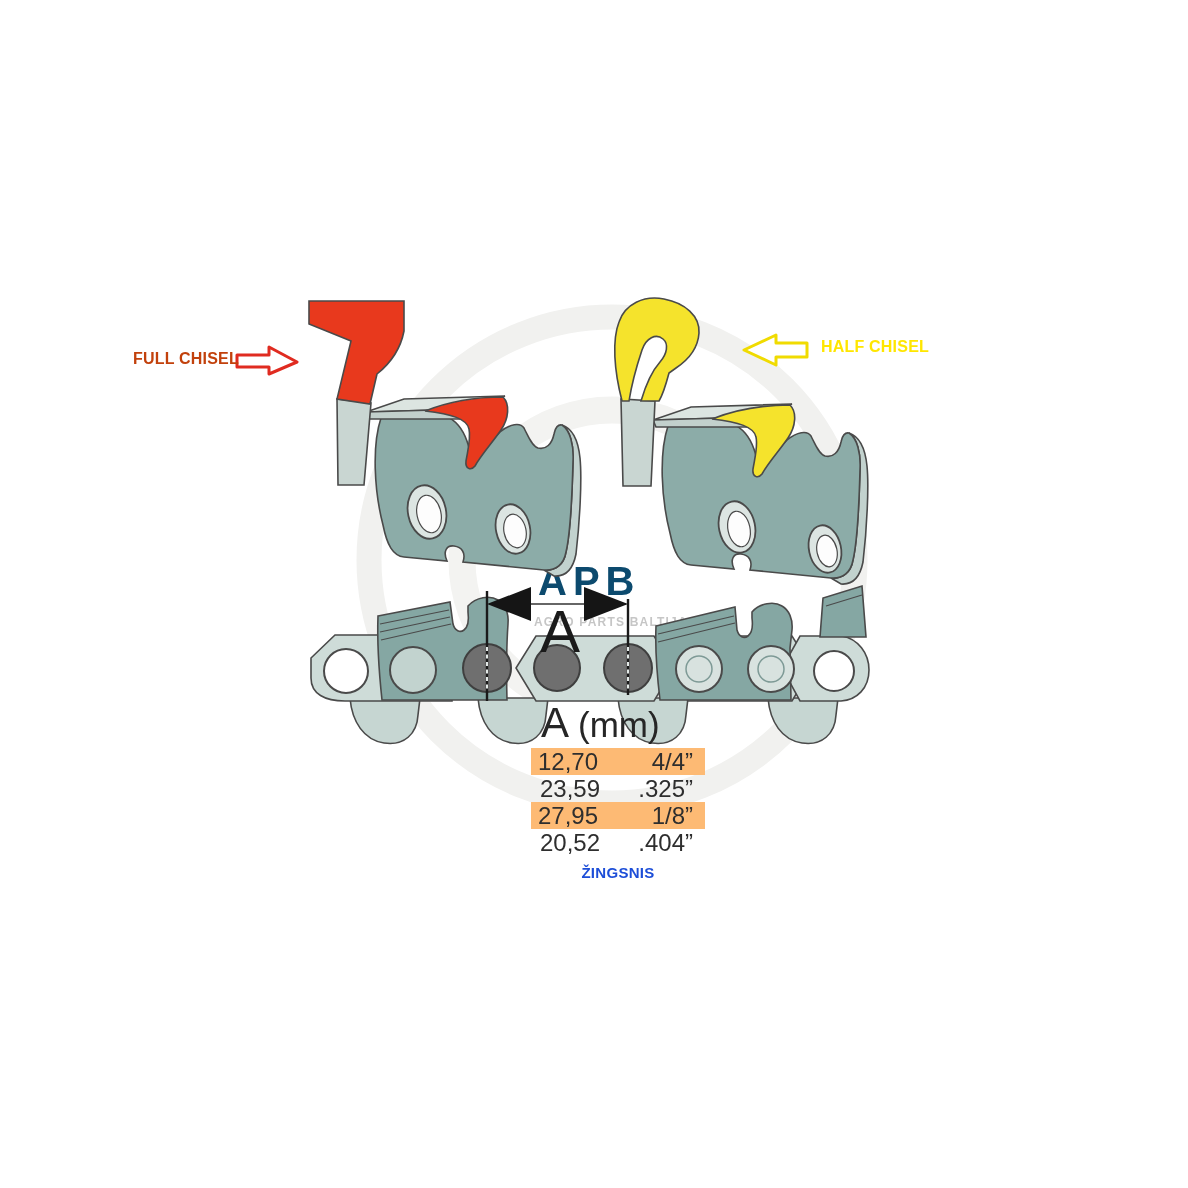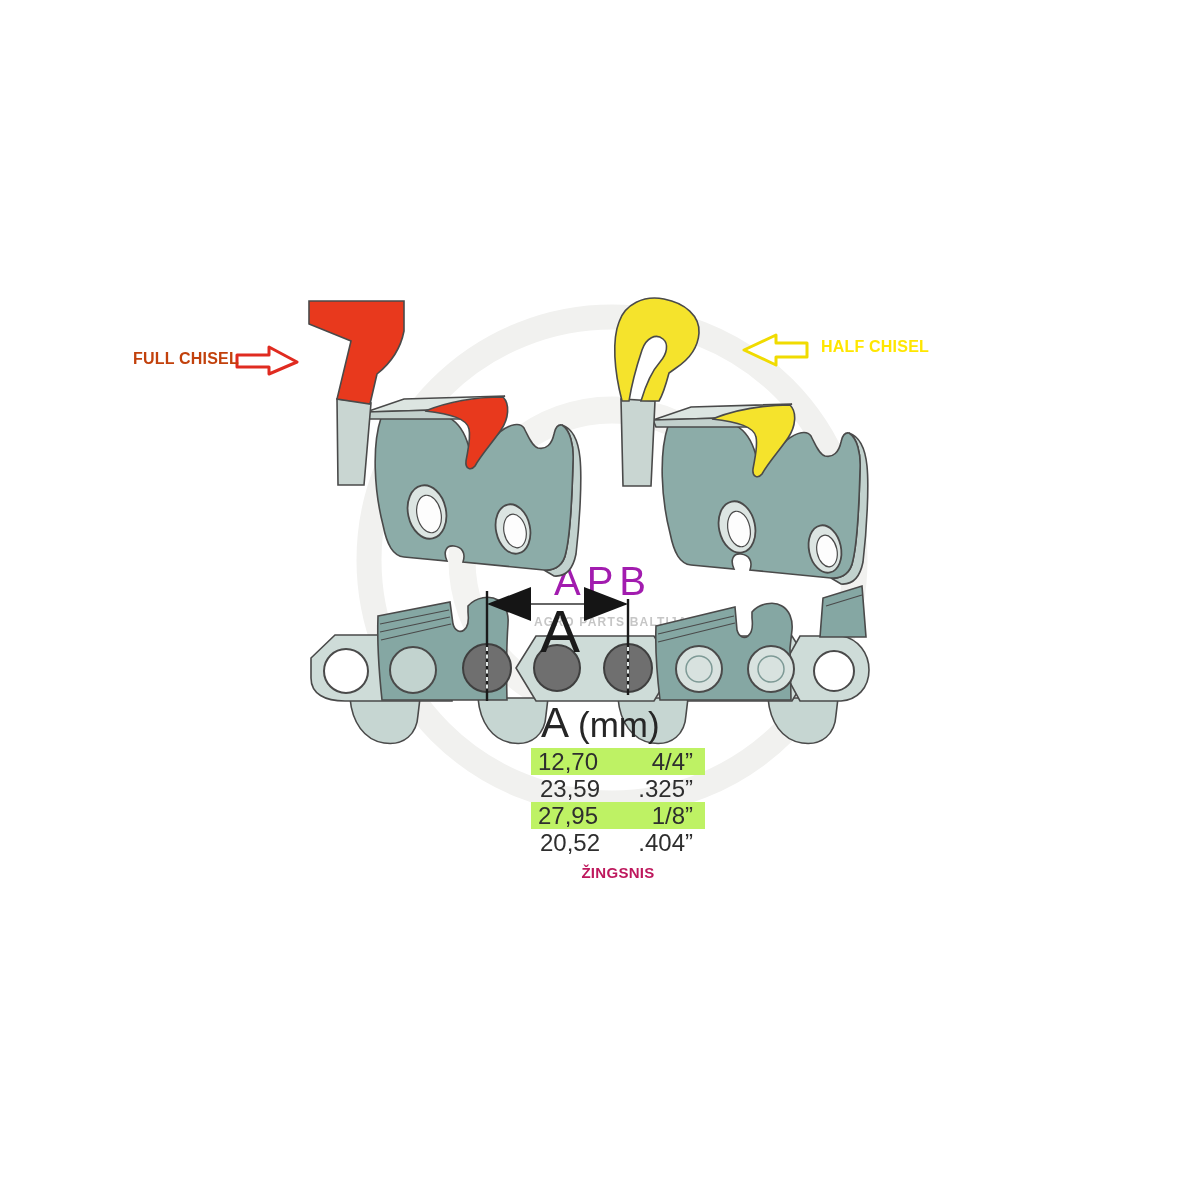--- a/index.html
+++ b/index.html
@@ -9,24 +9,24 @@
   svg{position:absolute;left:0;top:0;}
   .lbl-full{left:133px;top:350px;width:110px;color:#c2410c;font-size:16px;font-weight:bold;letter-spacing:.2px;}
   .lbl-half{left:820px;top:338px;width:110px;color:#FFE600;font-size:16px;font-weight:bold;letter-spacing:.2px;text-align:center;}
   .dim-a{left:531px;top:602px;width:58px;text-align:center;font-size:60px;color:#1a1a1a;line-height:1;}
   .tbl-header{left:541px;top:702px;display:flex;align-items:baseline;gap:9px;color:#262626;}
   .tbl-header .big-a{font-size:42px;line-height:1;}
   .tbl-header .unit{font-size:35px;line-height:1;}
   .pitch-table{left:531px;top:748px;width:174px;font-size:24px;color:#2E2E2E;}
   .t-row{height:27px;display:flex;justify-content:space-between;align-items:center;
          padding:0 12px 0 9px;line-height:27px;}
-  .t-row.hl{background:#bef264;padding-left:7px;}
+  .t-row.hl{background:#fdba74;padding-left:7px;}
   .zingsnis{left:531px;top:864px;width:174px;text-align:center;font-size:15px;font-weight:bold;
-            color:#be185d;letter-spacing:.3px;}
-  .wm-brand{left:554px;top:561px;font-size:40px;font-weight:normal;color:#a21caf;letter-spacing:6px;line-height:1;}
+            color:#1d4ed8;letter-spacing:.3px;}
+  .wm-brand{left:538px;top:561px;font-size:40px;font-weight:bold;color:#0c4a6e;letter-spacing:6px;line-height:1;}
   .wm-sub{left:534px;top:615px;font-size:12px;font-weight:bold;color:#C6C6C6;letter-spacing:1.2px;white-space:nowrap;}
 </style>
 </head>
 <body>
 
 <div class="canvas">
 
   <svg width="1188" height="1188" viewBox="0 0 1188 1188">
     <circle cx="612" cy="560" r="243" fill="none" stroke="#F1F1EF" stroke-width="25"></circle>
     <circle cx="612" cy="560" r="150" fill="none" stroke="#F3F3F1" stroke-width="27" stroke-dasharray="640 320" transform="rotate(115 612 560)"></circle>

